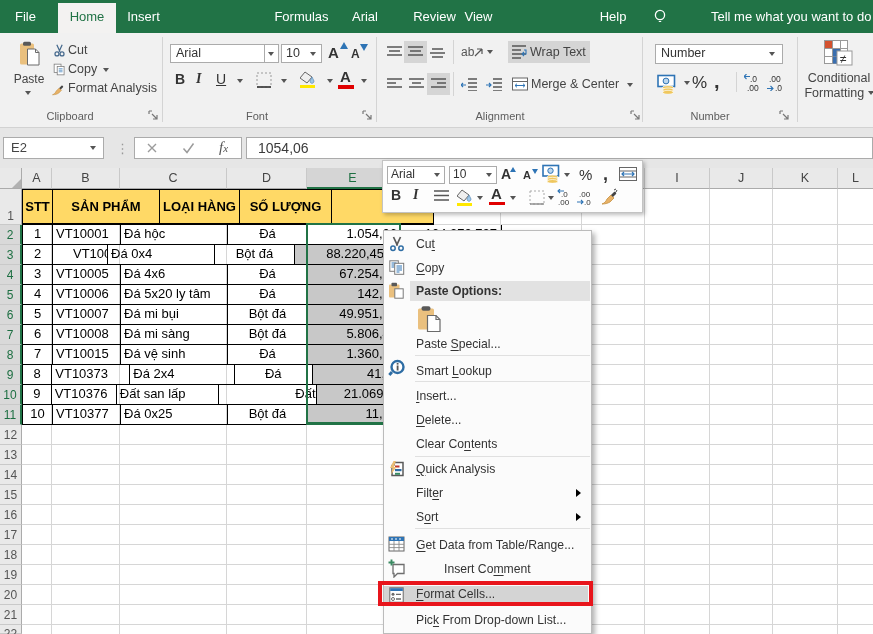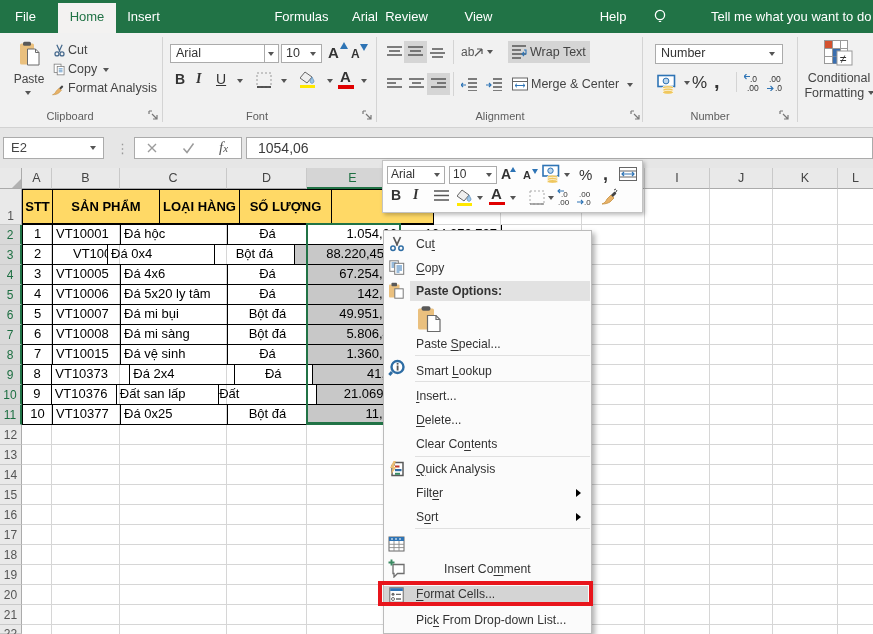--- a/index.html
+++ b/index.html
@@ -27,21 +27,21 @@
 <body>
 <div id="app">
 
 <div class="ab" style="left:0;top:0;width:873px;height:33px;background:#217346;"></div>
 <div class="ab" style="left:58px;top:3px;width:58px;height:30px;background:#f3f2f1;"></div>
 <div class="tab" style="left:8px;width:35px;">File</div>
 <div class="tab" style="left:58px;width:58px;color:#217346;">Home</div>
 <div class="tab" style="left:121px;width:45px;">Insert</div>
 <div class="tab" style="left:269px;width:65px;">Formulas</div>
 <div class="tab" style="left:345px;width:40px;">Arial</div>
-<div class="tab" style="left:380px;width:53px;">Review</div>
+<div class="tab" style="left:408px;width:53px;">Review</div>
 <div class="tab" style="left:458px;width:41px;">View</div>
 <div class="tab" style="left:592px;width:42px;">Help</div>
 <svg class="ab" style="left:652px;top:8px;" width="16" height="18" viewBox="0 0 16 18">
       <circle cx="8" cy="7" r="4.6" fill="none" stroke="#fff" stroke-width="1.3"></circle>
       <path d="M6.3 11.5h3.4M6.8 13.5h2.4" stroke="#fff" stroke-width="1.2" fill="none"></path>
     </svg>
 <div class="tab" style="left:686px;white-space:nowrap;margin-left:25px;">Tell me what you want to do</div>
 
 <div class="ab" style="left:0;top:33px;width:873px;height:95px;background:#f1f1f1;border-bottom:1px solid #d2d2d2;box-sizing:border-box;"></div>
 <div class="vsep" style="left:162px;"></div>
@@ -375,21 +375,21 @@
 <div class="td" style="width:80px;padding-left:3px;line-height:17px;">VT10373</div>
 <div class="td" style="width:107px;padding-left:3px;line-height:17px;">Đá 2x4</div>
 <div class="td" style="width:80px;text-align:center;line-height:17px;">Đá</div>
 <div class="td" style="width:92px;background:#c8c8c8;text-align:right;padding-right:2px;line-height:17px;">41,65</div>
 <div class="td" style="width:102px;"></div>
 </div>
 <div class="tr" style="height:20px;">
 <div class="td" style="width:30px;text-align:center;line-height:17px;">9</div>
 <div class="td" style="width:68px;padding-left:3px;line-height:17px;">VT10376</div>
 <div class="td" style="width:107px;padding-left:3px;line-height:17px;">Đất san lấp</div>
-<div class="td" style="width:102px;text-align:left;line-height:17px;">Đất</div>
+<div class="td" style="width:102px;text-align:right;line-height:17px;">Đất</div>
 <div class="td" style="width:92px;background:#c8c8c8;text-align:right;padding-right:2px;line-height:17px;">21.069,22</div>
 <div class="td" style="width:102px;"></div>
 </div>
 <div class="tr" style="height:20px;">
 <div class="td" style="width:30px;text-align:center;line-height:17px;">10</div>
 <div class="td" style="width:68px;padding-left:3px;line-height:17px;">VT10377</div>
 <div class="td" style="width:107px;padding-left:3px;line-height:17px;">Đá 0x25</div>
 <div class="td" style="width:80px;text-align:center;line-height:17px;">Bột đá</div>
 <div class="td" style="width:92px;background:#c8c8c8;text-align:right;padding-right:2px;line-height:17px;">11,00</div>
 <div class="td" style="width:102px;"></div>
@@ -477,20 +477,21 @@
 <div class="mi" style="top:386.5px;"><u>I</u>nsert...</div>
 <div class="mi" style="top:411px;"><u>D</u>elete...</div>
 <div class="mi" style="top:434.5px;">Clear Co<u>n</u>tents</div>
 <div class="msep" style="top:456px;"></div>
 <div class="mi" style="top:459.5px;"><u>Q</u>uick Analysis</div>
 <div class="mi" style="top:484px;">Filt<u>e</u>r</div>
 <div class="sub" style="top:489px;"></div>
 <div class="mi" style="top:507.5px;">S<u>o</u>rt</div>
 <div class="sub" style="top:512.5px;"></div>
 <div class="msep" style="top:528px;"></div>
+<div class="mi" style="top:535.5px;"><u>G</u>et Data from Table/Range...</div>
 <div class="mi" style="top:559.5px;margin-left:28px;">Insert Co<u>m</u>ment</div>
 <div class="mi" style="top:584.5px;"><u>F</u>ormat Cells...</div>
 <div class="mi" style="top:610.5px;">Pic<u>k</u> From Drop-down List...</div>
 
 <svg class="ic" style="left:389px;top:236px;" width="16" height="16" viewBox="0 0 16 16">
       <path d="M4.5 1l4 8.6M11.5 1l-4 8.6" stroke="#595959" stroke-width="1.7" fill="none"></path>
       <circle cx="4" cy="12.3" r="2.2" fill="none" stroke="#2e6da4" stroke-width="1.5"></circle>
       <circle cx="12" cy="12.3" r="2.2" fill="none" stroke="#2e6da4" stroke-width="1.5"></circle>
     </svg>
 <svg class="ic" style="left:389px;top:259.5px;" width="16" height="15" viewBox="0 0 16 15">

